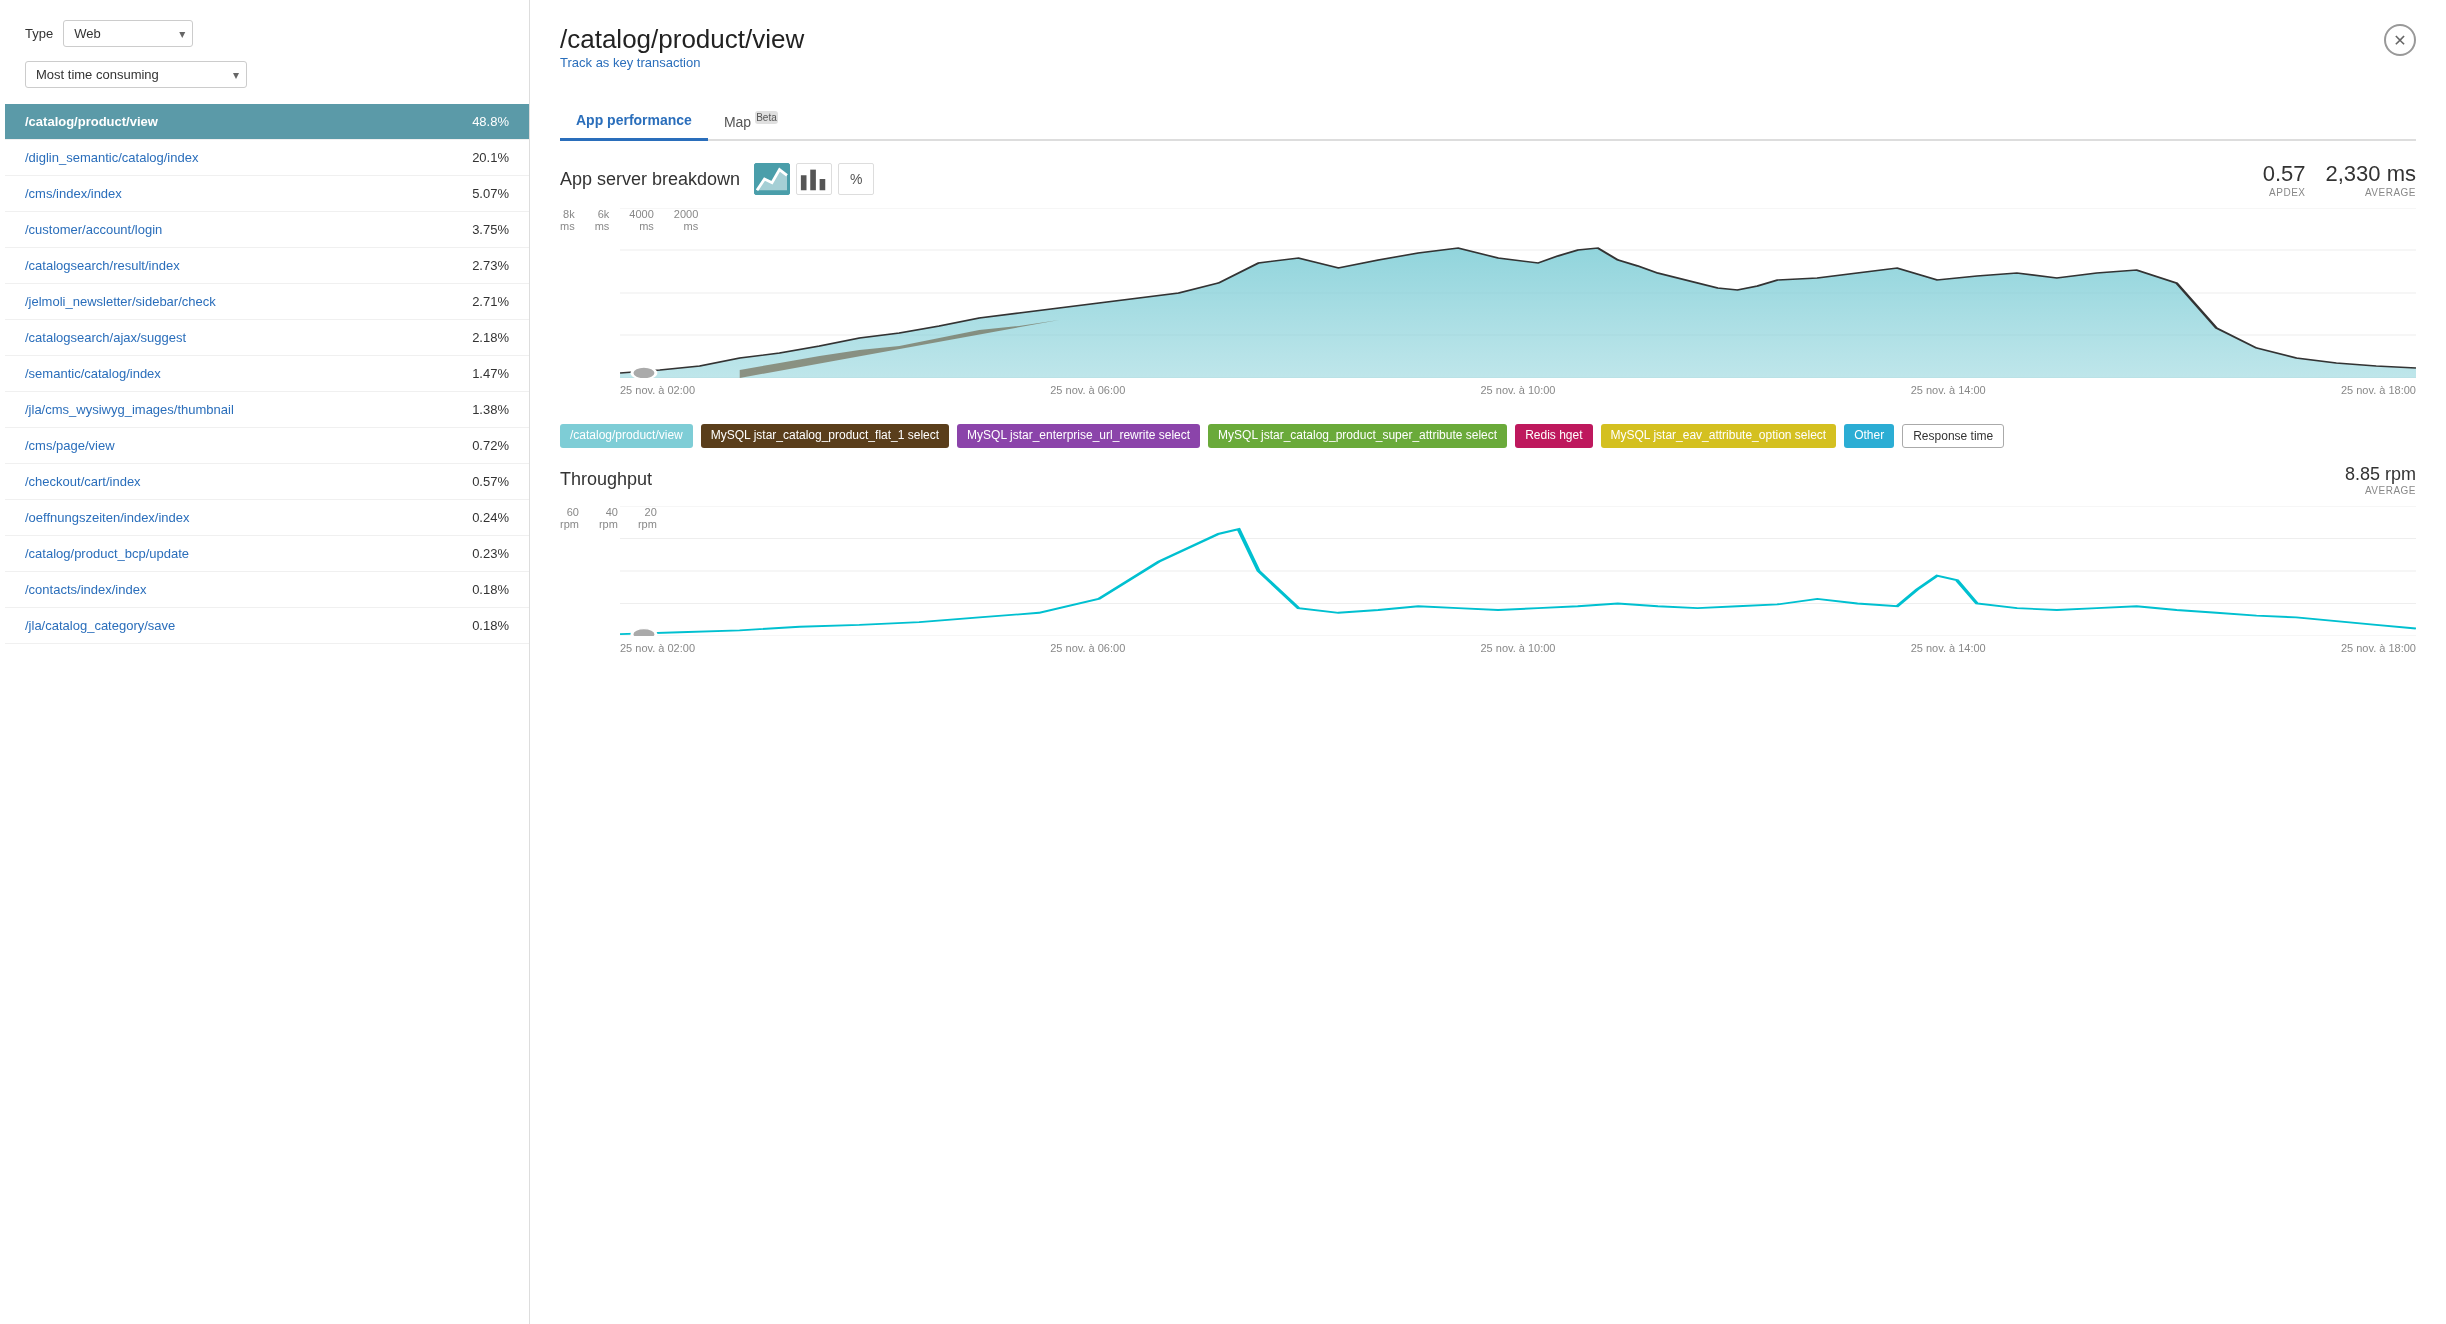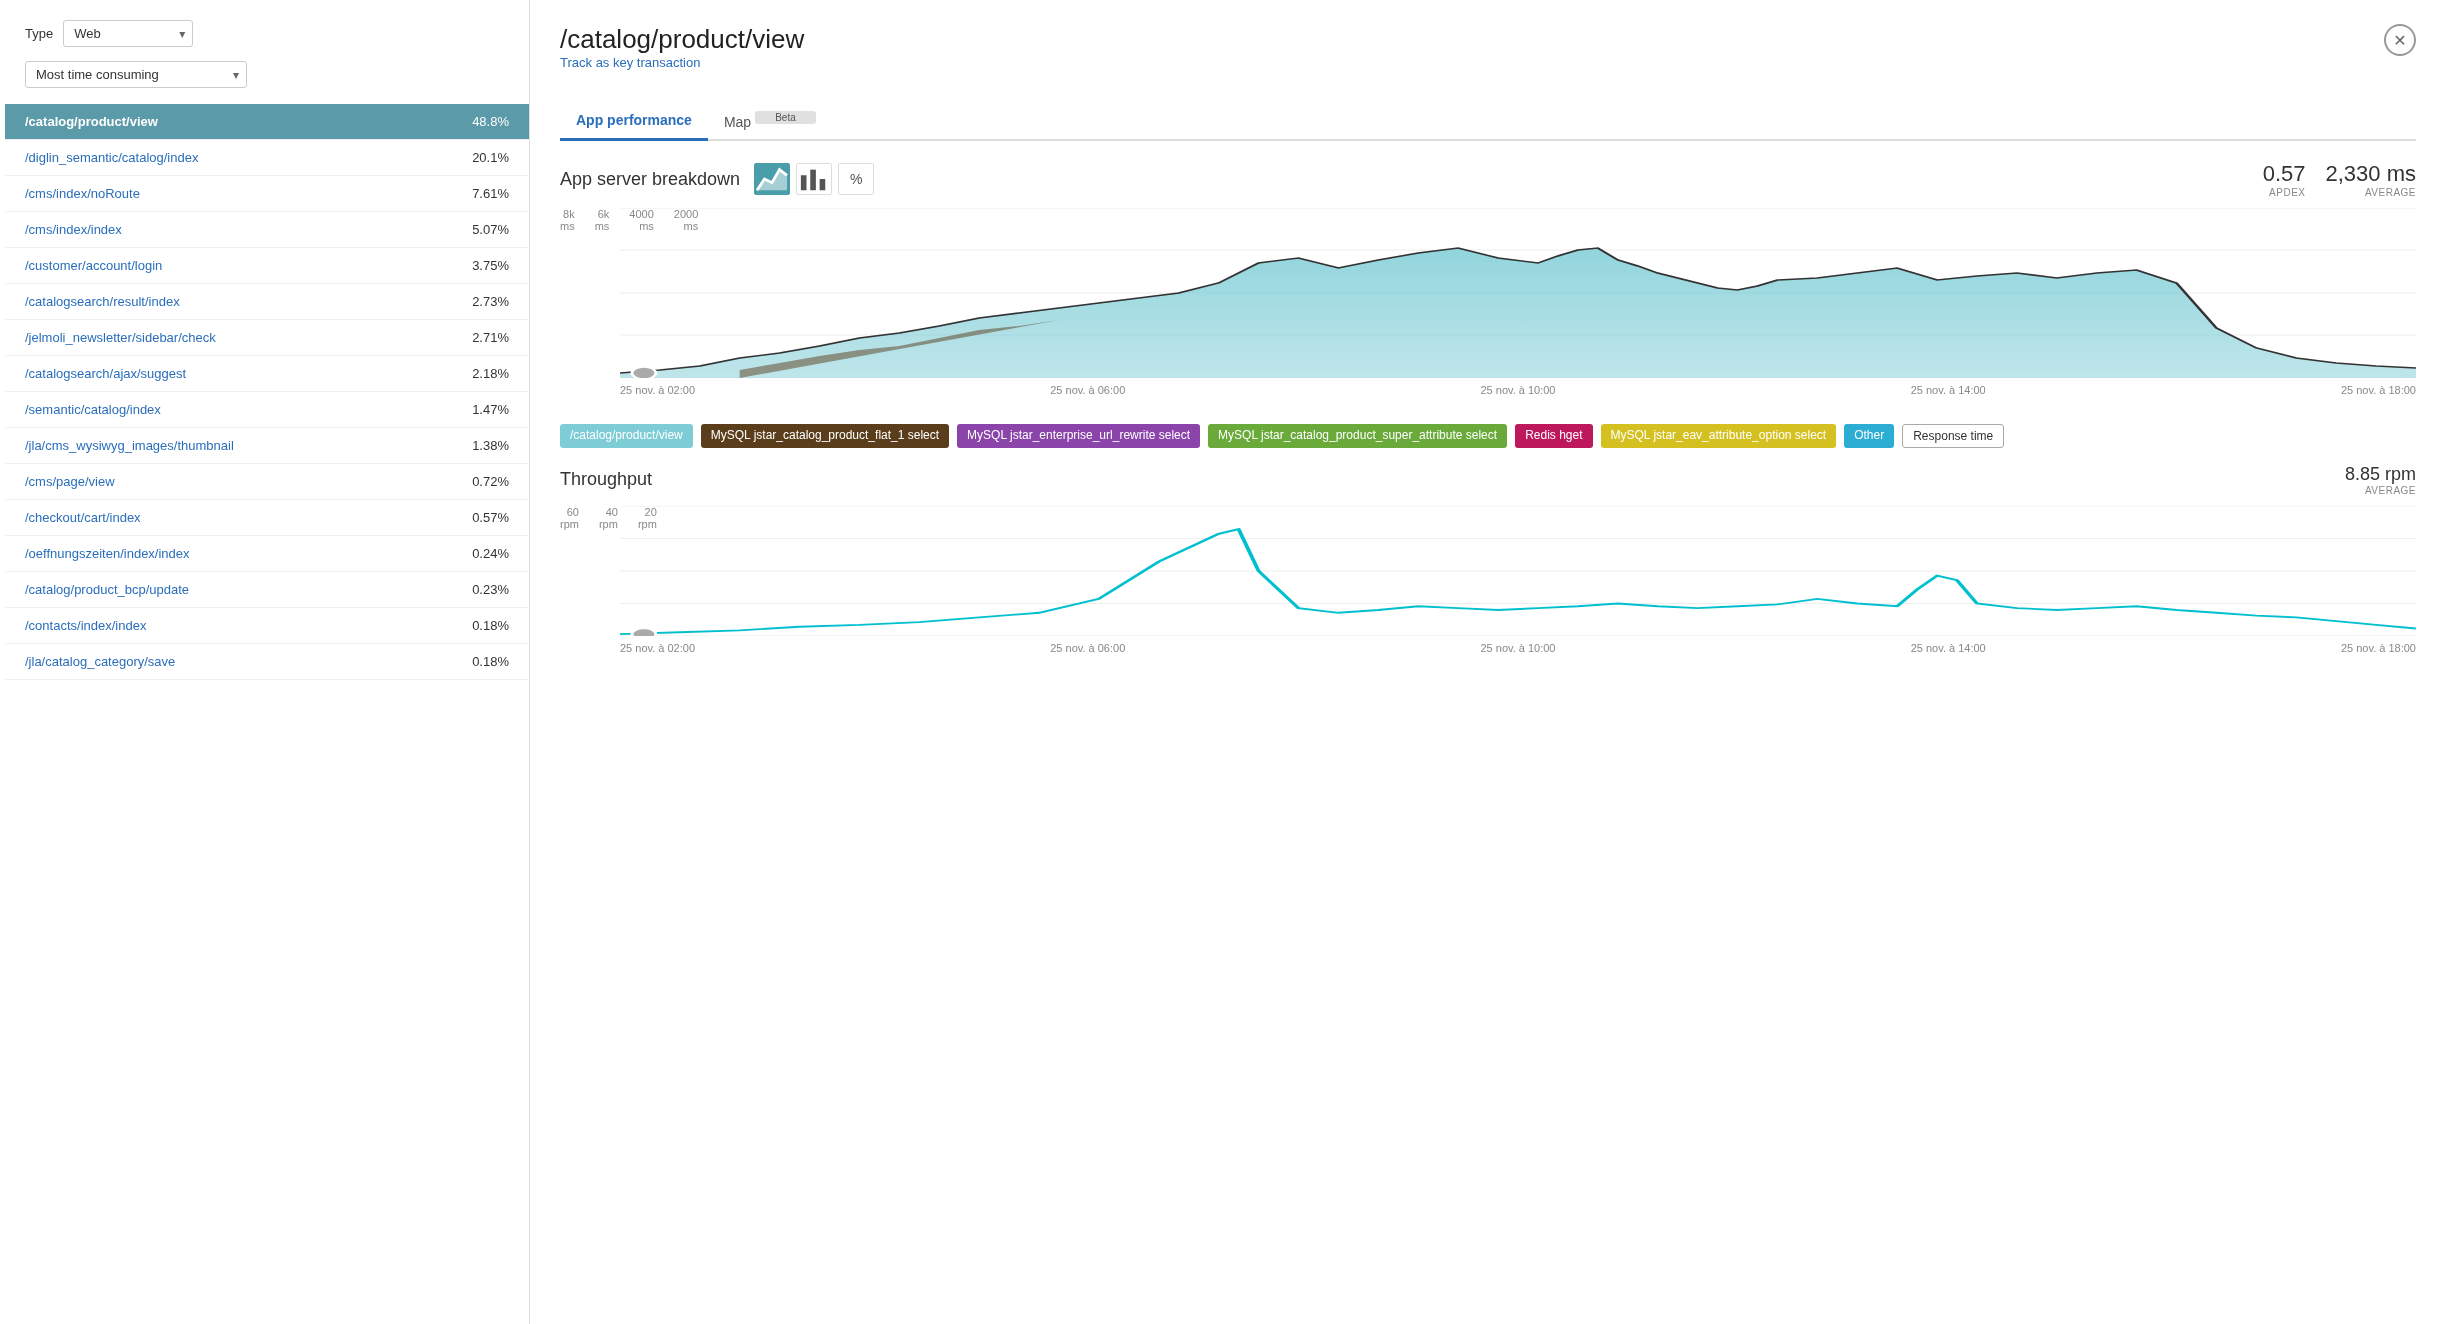--- a/index.html
+++ b/index.html
@@ -159,21 +159,21 @@
     }
     .tab.active {
       color: #2a6ebb;
       border-bottom: 3px solid #2a6ebb;
       font-weight: 600;
     }
     .tab-beta {
       font-size: 10px;
       background: #e0e0e0;
       border-radius: 3px;
-      padding: 1px 20px;
+      padding: 1px 1px;
       margin-left: 4px;
       color: #555;
       vertical-align: super;
     }
 
     
     .section-header {
       display: flex;
       align-items: center;
       justify-content: space-between;
@@ -335,24 +335,20 @@
   </div>
 
   <div class="tx-list" id="tx-list">
   <div class="tx-item active">
       <span class="tx-name">/catalog/product/view</span>
       <span class="tx-pct">48.8%</span>
     </div>
       <div class="tx-item">
       <span class="tx-name">/diglin_semantic/catalog/index</span>
       <span class="tx-pct">20.1%</span>
-    </div>
-      <div class="tx-item">
-      <span class="tx-name">/cms/index/noRoute</span>
-      <span class="tx-pct">7.61%</span>
     </div>
       <div class="tx-item">
       <span class="tx-name">/cms/index/index</span>
       <span class="tx-pct">5.07%</span>
     </div>
       <div class="tx-item">
       <span class="tx-name">/customer/account/login</span>
       <span class="tx-pct">3.75%</span>
     </div>
       <div class="tx-item">

